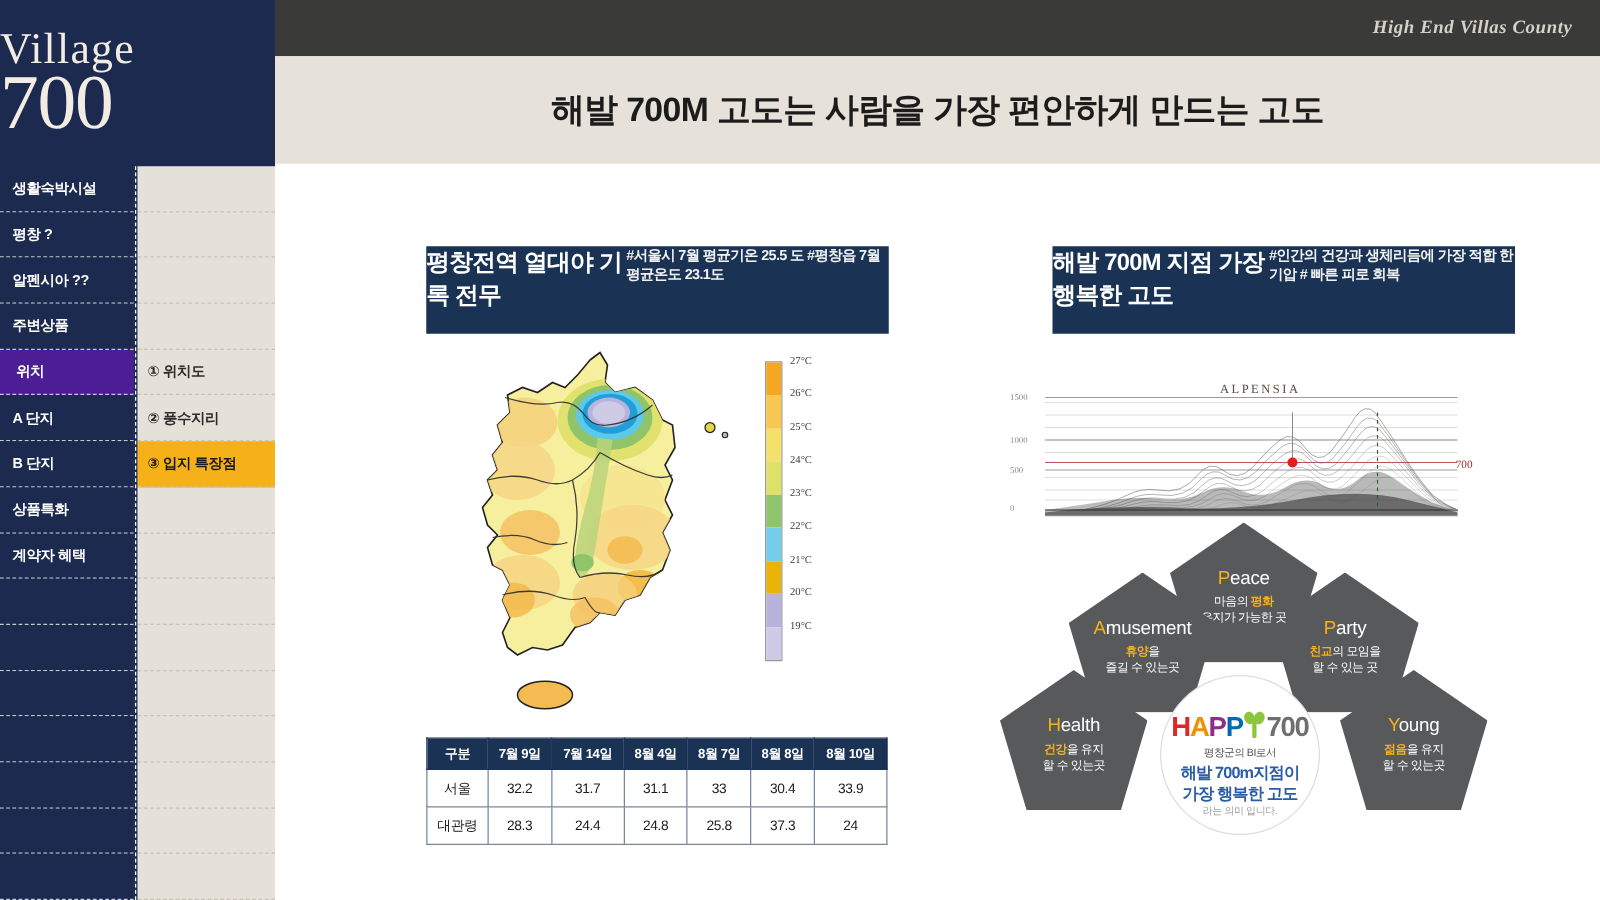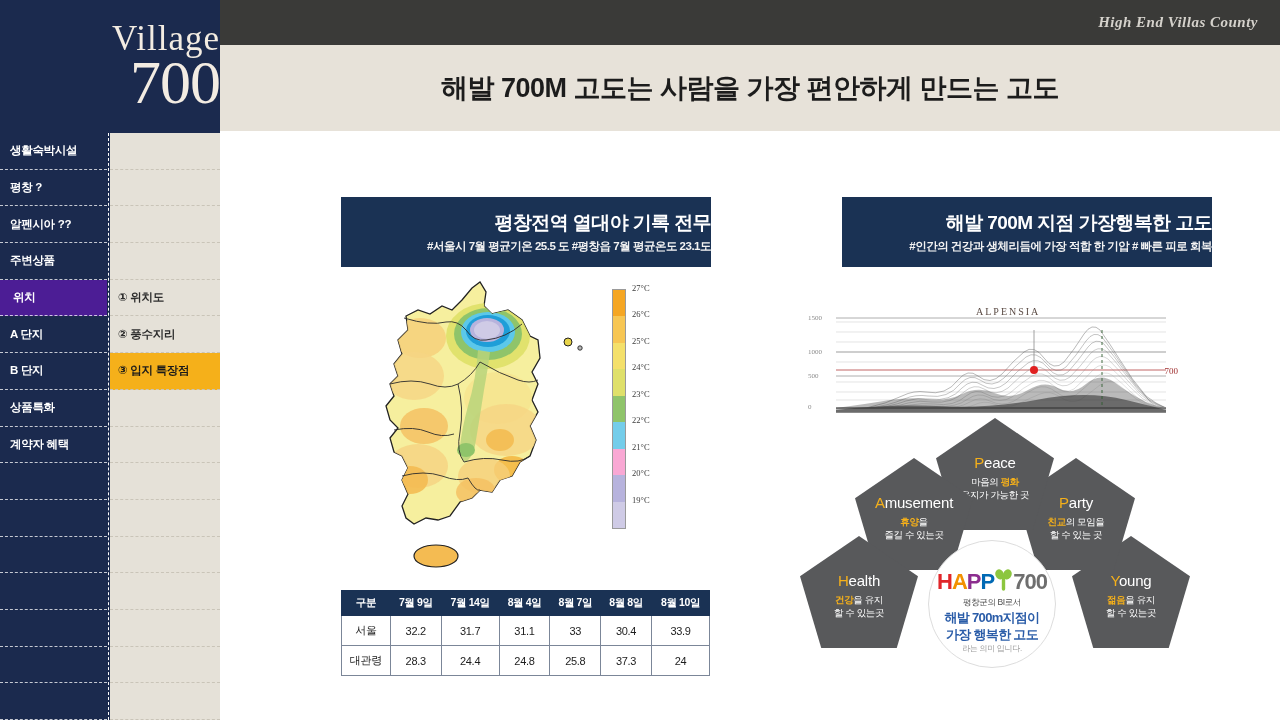--- a/index.html
+++ b/index.html
@@ -13,21 +13,21 @@
 
   
   .sidebar-main {
     position: absolute; left: 0; top: 0; width: 107px; height: 720px;
     background: #1b2a4e;
   }
   .logo-box {
     position: absolute; left: 0; top: 0; width: 220px; height: 133px;
     background: #1b2a4e; z-index: 5;
     display: flex; flex-direction: column;
-    align-items: flex-end; justify-content: center;
+    align-items: flex-start; justify-content: center;
   }
   .logo-village {
     font-family: "Liberation Serif", "DejaVu Serif", serif;
     font-size: 35px; color: #f3ece2; letter-spacing: 1px;
     line-height: 0.95;
   }
   .logo-700 {
     font-family: "Liberation Serif", "DejaVu Serif", serif;
     font-size: 62px; color: #f3ece2; letter-spacing: -1px;
     line-height: 0.92; margin-top: -2px;
@@ -88,22 +88,22 @@
   }
   .title-bar h1 {
     font-size: 27px; font-weight: bold; color: #1c1c1c;
     letter-spacing: -0.5px;
   }
 
   
   .panel-header {
     position: absolute; width: 370px; height: 70px;
     background: #1a3254;
-    display: flex; flex-direction: column;
-    align-items: flex-end; justify-content: center;
+    display: flex; flex-direction: row;
+    align-items: flex-start; justify-content: center;
     color: #ffffff;
   }
   .panel-header .ph-title {
     font-size: 19px; font-weight: bold; letter-spacing: -0.6px;
     margin-bottom: 3px;
   }
   .panel-header .ph-sub {
     font-size: 11.5px; font-weight: bold; letter-spacing: -0.5px;
     color: #f2f2f2;
   }
@@ -388,21 +388,21 @@
       </div>
       <div class="legend-seg" style="background: rgb(223, 224, 106);">
         <span class="legend-label">24°C</span>
       </div>
       <div class="legend-seg" style="background: rgb(143, 196, 106);">
         <span class="legend-label">23°C</span>
       </div>
       <div class="legend-seg" style="background: rgb(116, 205, 234);">
         <span class="legend-label">22°C</span>
       </div>
-      <div class="legend-seg" style="background: #f9a8d4;">
+      <div class="legend-seg" style="background: #eab308;">
         <span class="legend-label">21°C</span>
       </div>
       <div class="legend-seg" style="background: rgb(183, 179, 221);">
         <span class="legend-label">20°C</span>
       </div>
       <div class="legend-seg" style="background: rgb(207, 203, 230);">
         <span class="legend-label">19°C</span>
       </div>
     </div>
 

